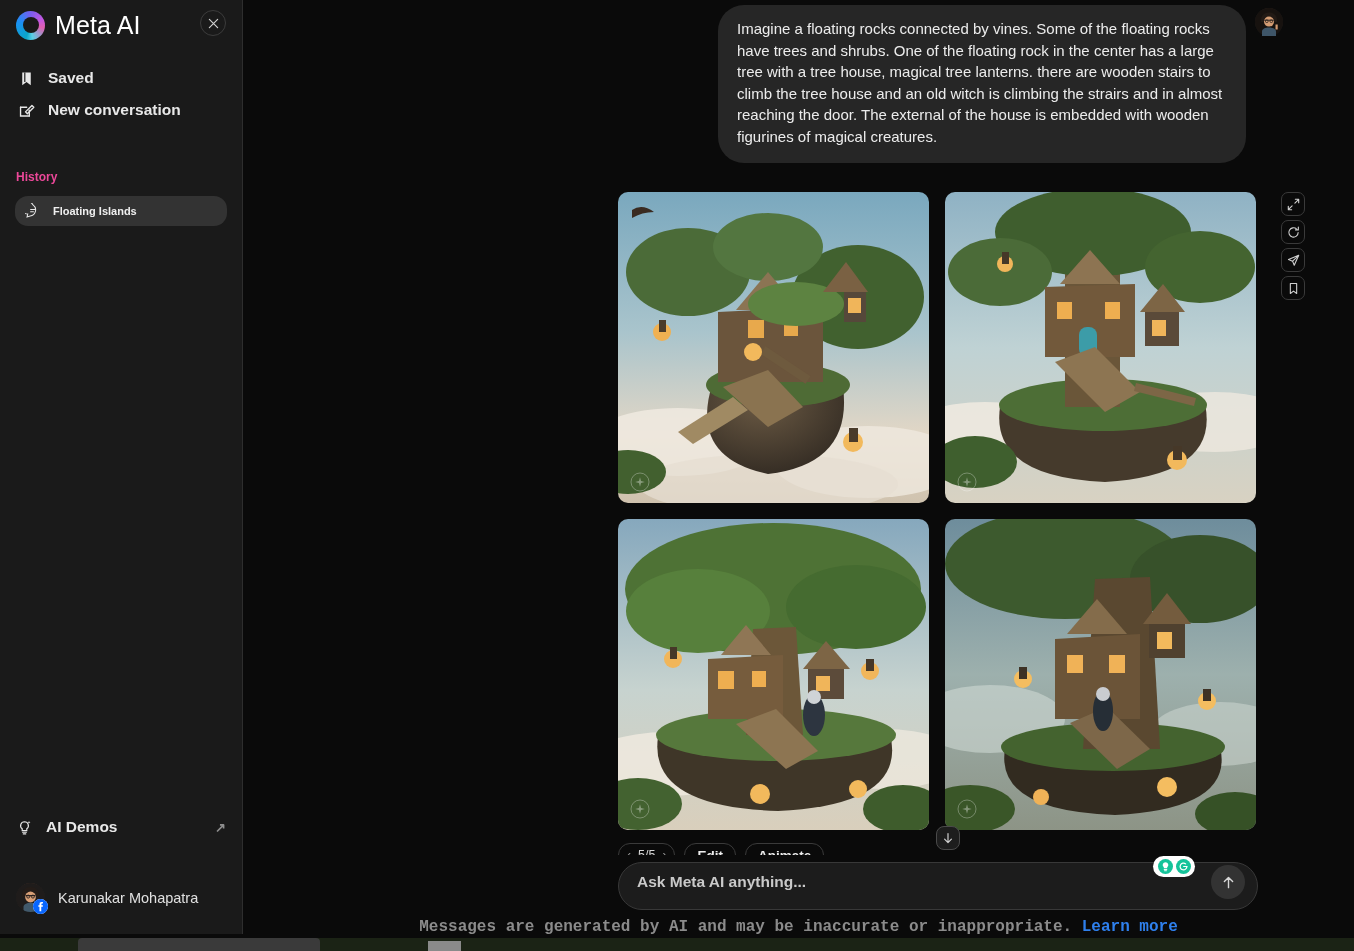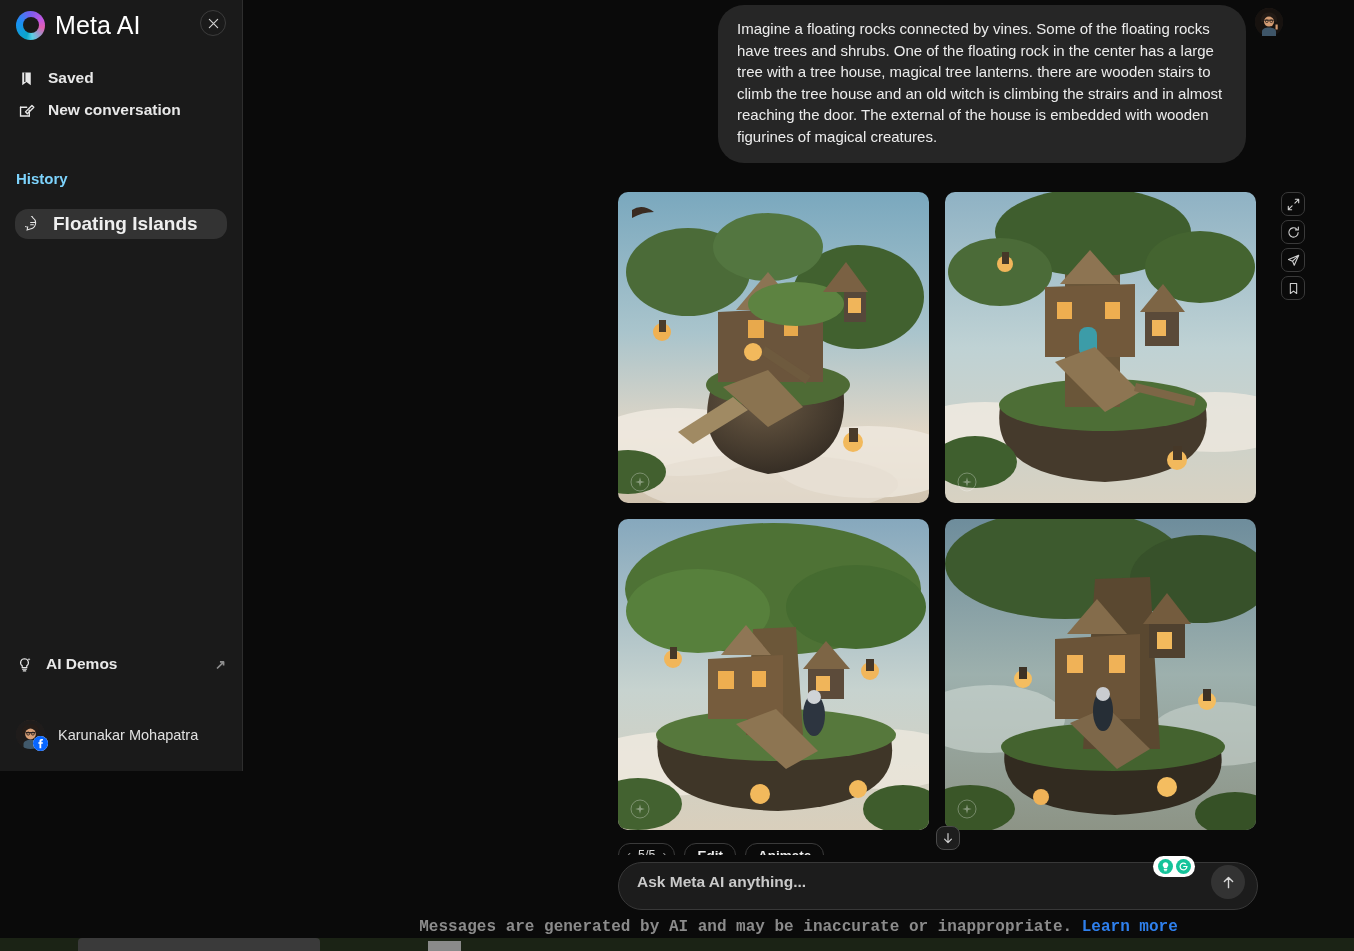--- a/index.html
+++ b/index.html
@@ -6,21 +6,21 @@
   html, body {
     width: 1354px; height: 951px;
     background: #000;
     font-family: "Liberation Sans", sans-serif;
     overflow: hidden;
   }
   #app { position: relative; width: 1354px; height: 951px; display: flex; background:#0a0a0a; }
 
   
   #sidebar {
-    width: 243px; height: 771px;
+    width: 243px; height: 934px;
     background: #1a1a1a;
     border-right: 1px solid #2e2e2e;
     position: relative;
     flex: 0 0 243px;
     padding: 0 16px;
   }
   .brand-row { display:flex; align-items:center; height: 46px; margin-top: 2px; }
   .meta-ring {
     width: 29px; height: 29px; border-radius: 50%;
     background: conic-gradient(from 200deg, #0aa6c9, #1b8ff5 25%, #7a5cf0 45%, #c457e0 62%, #e05fb0 72%, #5ad0e6 92%, #0aa6c9);
@@ -36,28 +36,28 @@
     display:flex; align-items:center; justify-content:center; cursor:pointer;
   }
   .nav-list { margin-top: 14px; }
   .nav-item {
     display:flex; align-items:center; gap: 13px;
     height: 32px; color:#e8e8e8; font-size: 15.5px; font-weight: 700;
     cursor: pointer; border-radius: 8px; padding-left: 2px;
   }
   .nav-item .label { line-height: 1; }
   .section-head {
-    color:#7dd3fc; font-size: 15px; font-weight: 700;
-    margin-top: 44px; margin-bottom: 22px; padding-left: 0px;
+    color:#ec4899; font-size: 12px; font-weight: 700;
+    margin-top: 44px; margin-bottom: 12px; padding-left: 0px;
   }
   .hist-item {
     display:flex; align-items:center; gap: 12px;
     background:#333333; border-radius: 13px;
     height: 30px; padding: 0 10px; cursor:pointer;
-    color:#efefef; font-size: 19px; font-weight: 700;
+    color:#efefef; font-size: 11px; font-weight: 700;
     margin: 0 -1px;
   }
   .sb-bottom { position:absolute; left:16px; right:16px; bottom: 22px; }
   .demos-row {
     display:flex; align-items:center; gap: 13px;
     color:#e8e8e8; font-size:15.5px; font-weight:700; cursor:pointer;
     height: 30px;
     text-align: right;
   }
   .demos-row .ext { margin-left:auto; color:#8e8e8e; font-size: 13px; }

